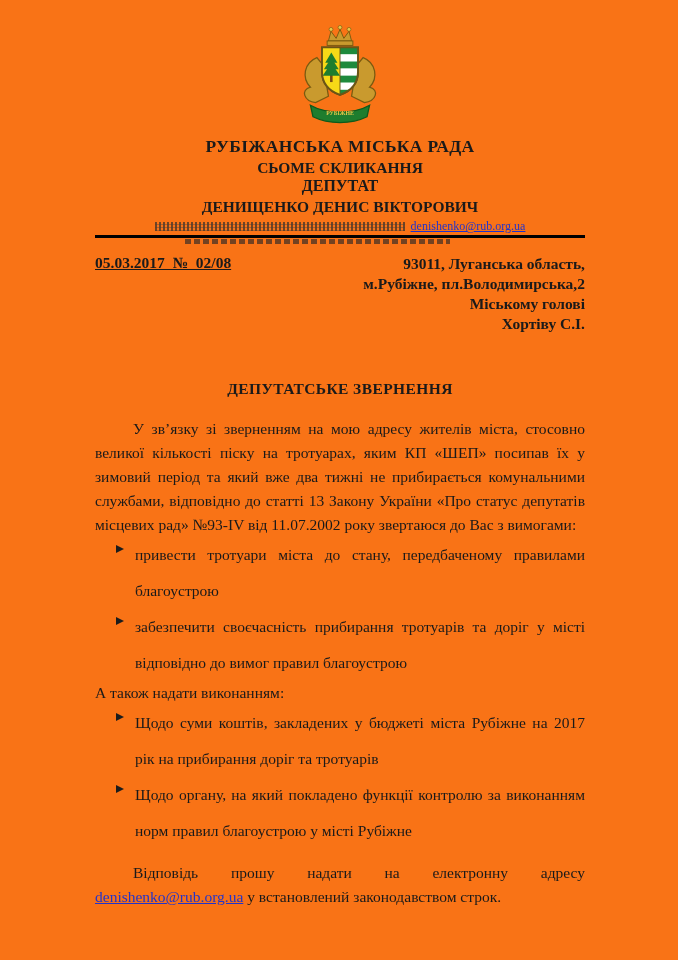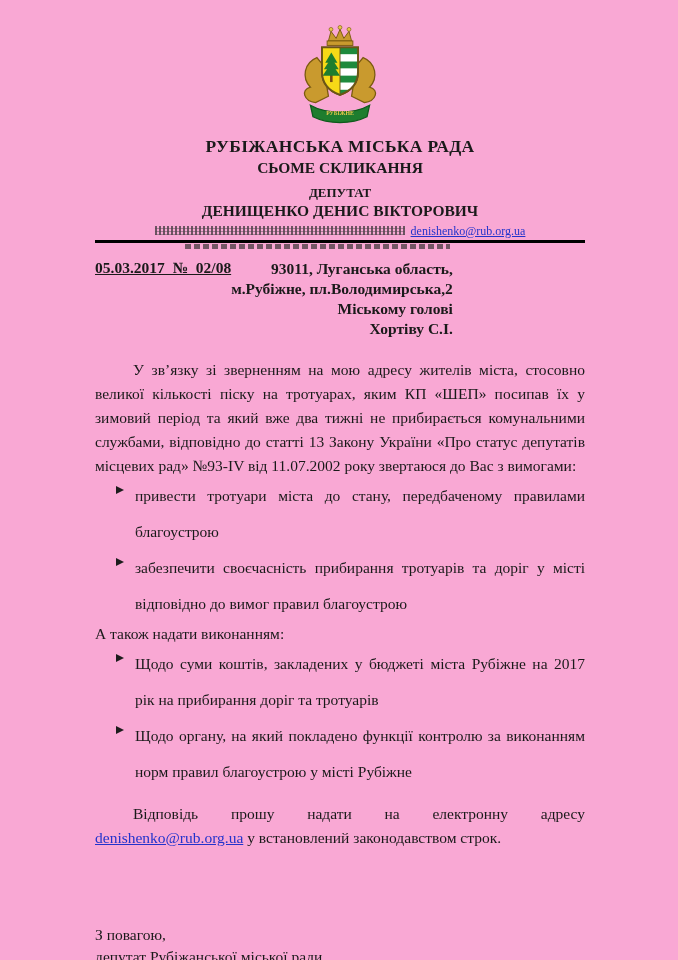--- a/index.html
+++ b/index.html
@@ -1,44 +1,44 @@
 <!DOCTYPE html>
 <html style="--link: #2233cc;"><head>
 <meta charset="utf-8">
 <style>
   html,body{margin:0;padding:0;background:#ffffff;}
   .page{
     position:relative;
     width:678px;height:960px;
-    background:#f9a8d4;
+    background:#f97316;
     font-family:"Liberation Serif","DejaVu Serif",serif;
     color:#1a1a1a;
     box-sizing:border-box;
     padding:24px 93px 0 95px;
     overflow:hidden;
   }
   .crest{width:100%;text-align:center;margin-bottom:6px;}
   .hdr{text-align:center;font-weight:bold;line-height:1.18;}
   .h1{font-size:17.5px;letter-spacing:.3px;}
   .h2{font-size:15.5px;margin-top:2px;}
-  .h3{font-size:13px;margin-top:8px;}
+  .h3{font-size:16px;margin-top:0;}
   .h4{font-size:15.5px;margin-top:2px;}
   .contact{margin-top:3px;font-weight:normal;font-size:12px;
     display:flex;justify-content:center;align-items:center;gap:6px;}
   .noise{display:inline-block;height:9px;width:250px;
     background-image:
       repeating-linear-gradient(90deg, rgba(45,45,45,.85) 0 2px, rgba(255,255,255,0) 2px 4px),
       repeating-linear-gradient(0deg, rgba(70,70,70,.55) 0 1px, transparent 1px 3px);
     filter:blur(.4px);opacity:.8;}
   a.email{color:var(--link,#2233cc);text-decoration:underline;cursor:pointer;font-size:12px;}
   .rule{border-bottom:3px solid #000;margin-top:2px;position:relative;}
   .noise.under{position:absolute;left:90px;top:4px;width:265px;height:5px;
     background-image:repeating-linear-gradient(90deg, rgba(40,40,40,.8) 0 6px, transparent 6px 9px);
     filter:blur(.5px);}
-  .metarow{display:flex;justify-content:flex-start;align-items:flex-start;margin-top:16px;}
+  .metarow{display:flex;justify-content:space-between;align-items:flex-start;margin-top:16px;}
   .date{font-weight:bold;text-decoration:underline;font-size:15.5px;white-space:pre-wrap;}
   .recipient{text-align:right;font-weight:bold;font-size:15.5px;line-height:20px;}
   .title{text-align:center;font-weight:bold;font-size:15.5px;letter-spacing:.4px;margin-top:46px;}
   .para{font-size:15.5px;line-height:24px;margin:0;}
   .para.first{margin-top:19px;}
   .indent{text-indent:38px;}
   .just{text-align:justify;}
   .li{display:flex;margin-left:18px;font-size:15.5px;line-height:36px;}
   .marker{flex:none;width:0;height:0;margin:8px 11px 0 3px;
     border-left:8px solid #1c1c1c;border-top:4.5px solid transparent;border-bottom:4.5px solid transparent;}
@@ -123,20 +123,21 @@
   <div class="metarow">
     <span class="date">05.03.2017  №  02/08</span>
     <div class="recipient">
       <div>93011, Луганська область,</div>
       <div>м.Рубіжне, пл.Володимирська,2</div>
       <div>Міському голові</div>
       <div>Хортіву С.І.</div>
     </div>
   </div>
 
+  <div class="title">ДЕПУТАТСЬКЕ ЗВЕРНЕННЯ</div>
 
   <p class="para first indent just">У зв’язку зі зверненням на мою адресу жителів міста, стосовно великої кількості піску на тротуарах, яким КП «ШЕП» посипав їх у зимовий період та який вже два тижні не прибирається комунальними службами, відповідно до статті 13 Закону України «Про статус депутатів місцевих рад» №93-IV від 11.07.2002 року звертаюся до Вас з вимогами:</p>
 
   <div class="li">
     <span class="marker"></span>
     <div class="li-text">привести тротуари міста до стану, передбаченому правилами благоустрою</div>
   </div>
   <div class="li">
     <span class="marker"></span>
     <div class="li-text">забезпечити своєчасність прибирання тротуарів та доріг у місті відповідно до вимог правил благоустрою</div>

